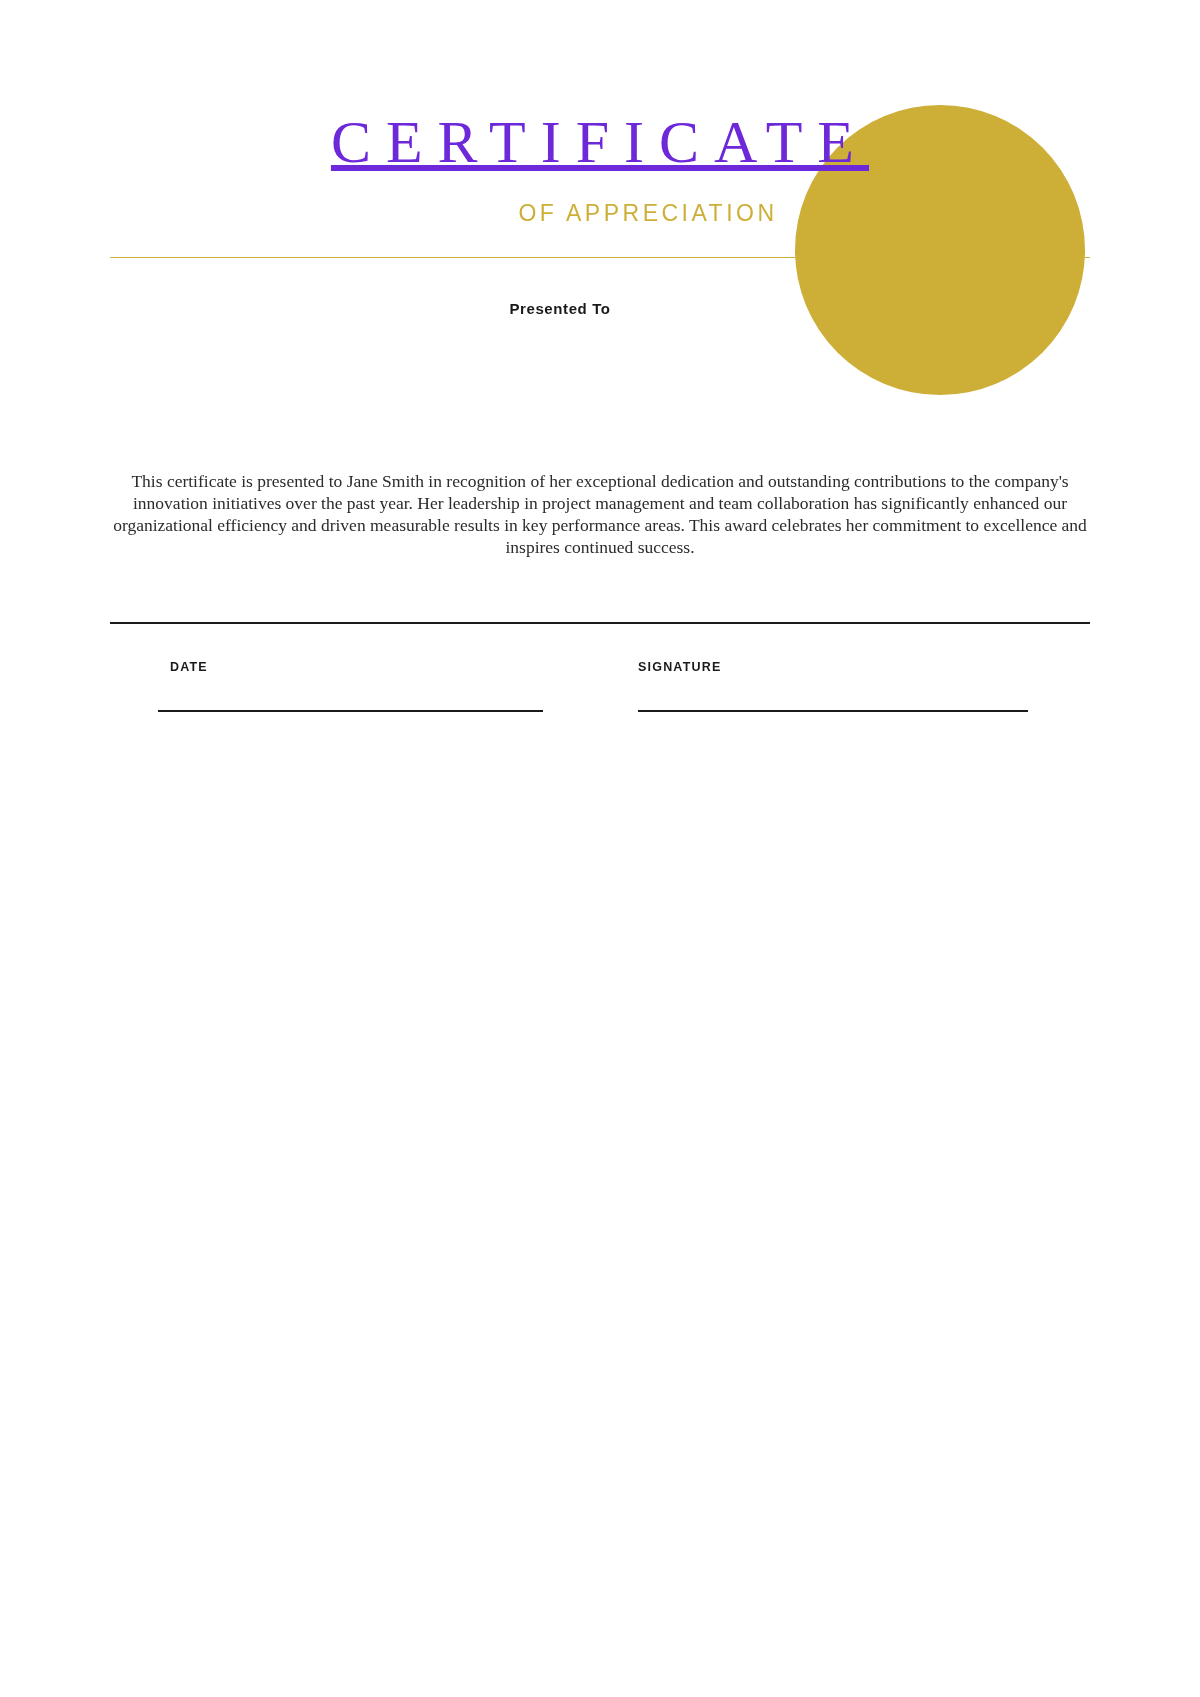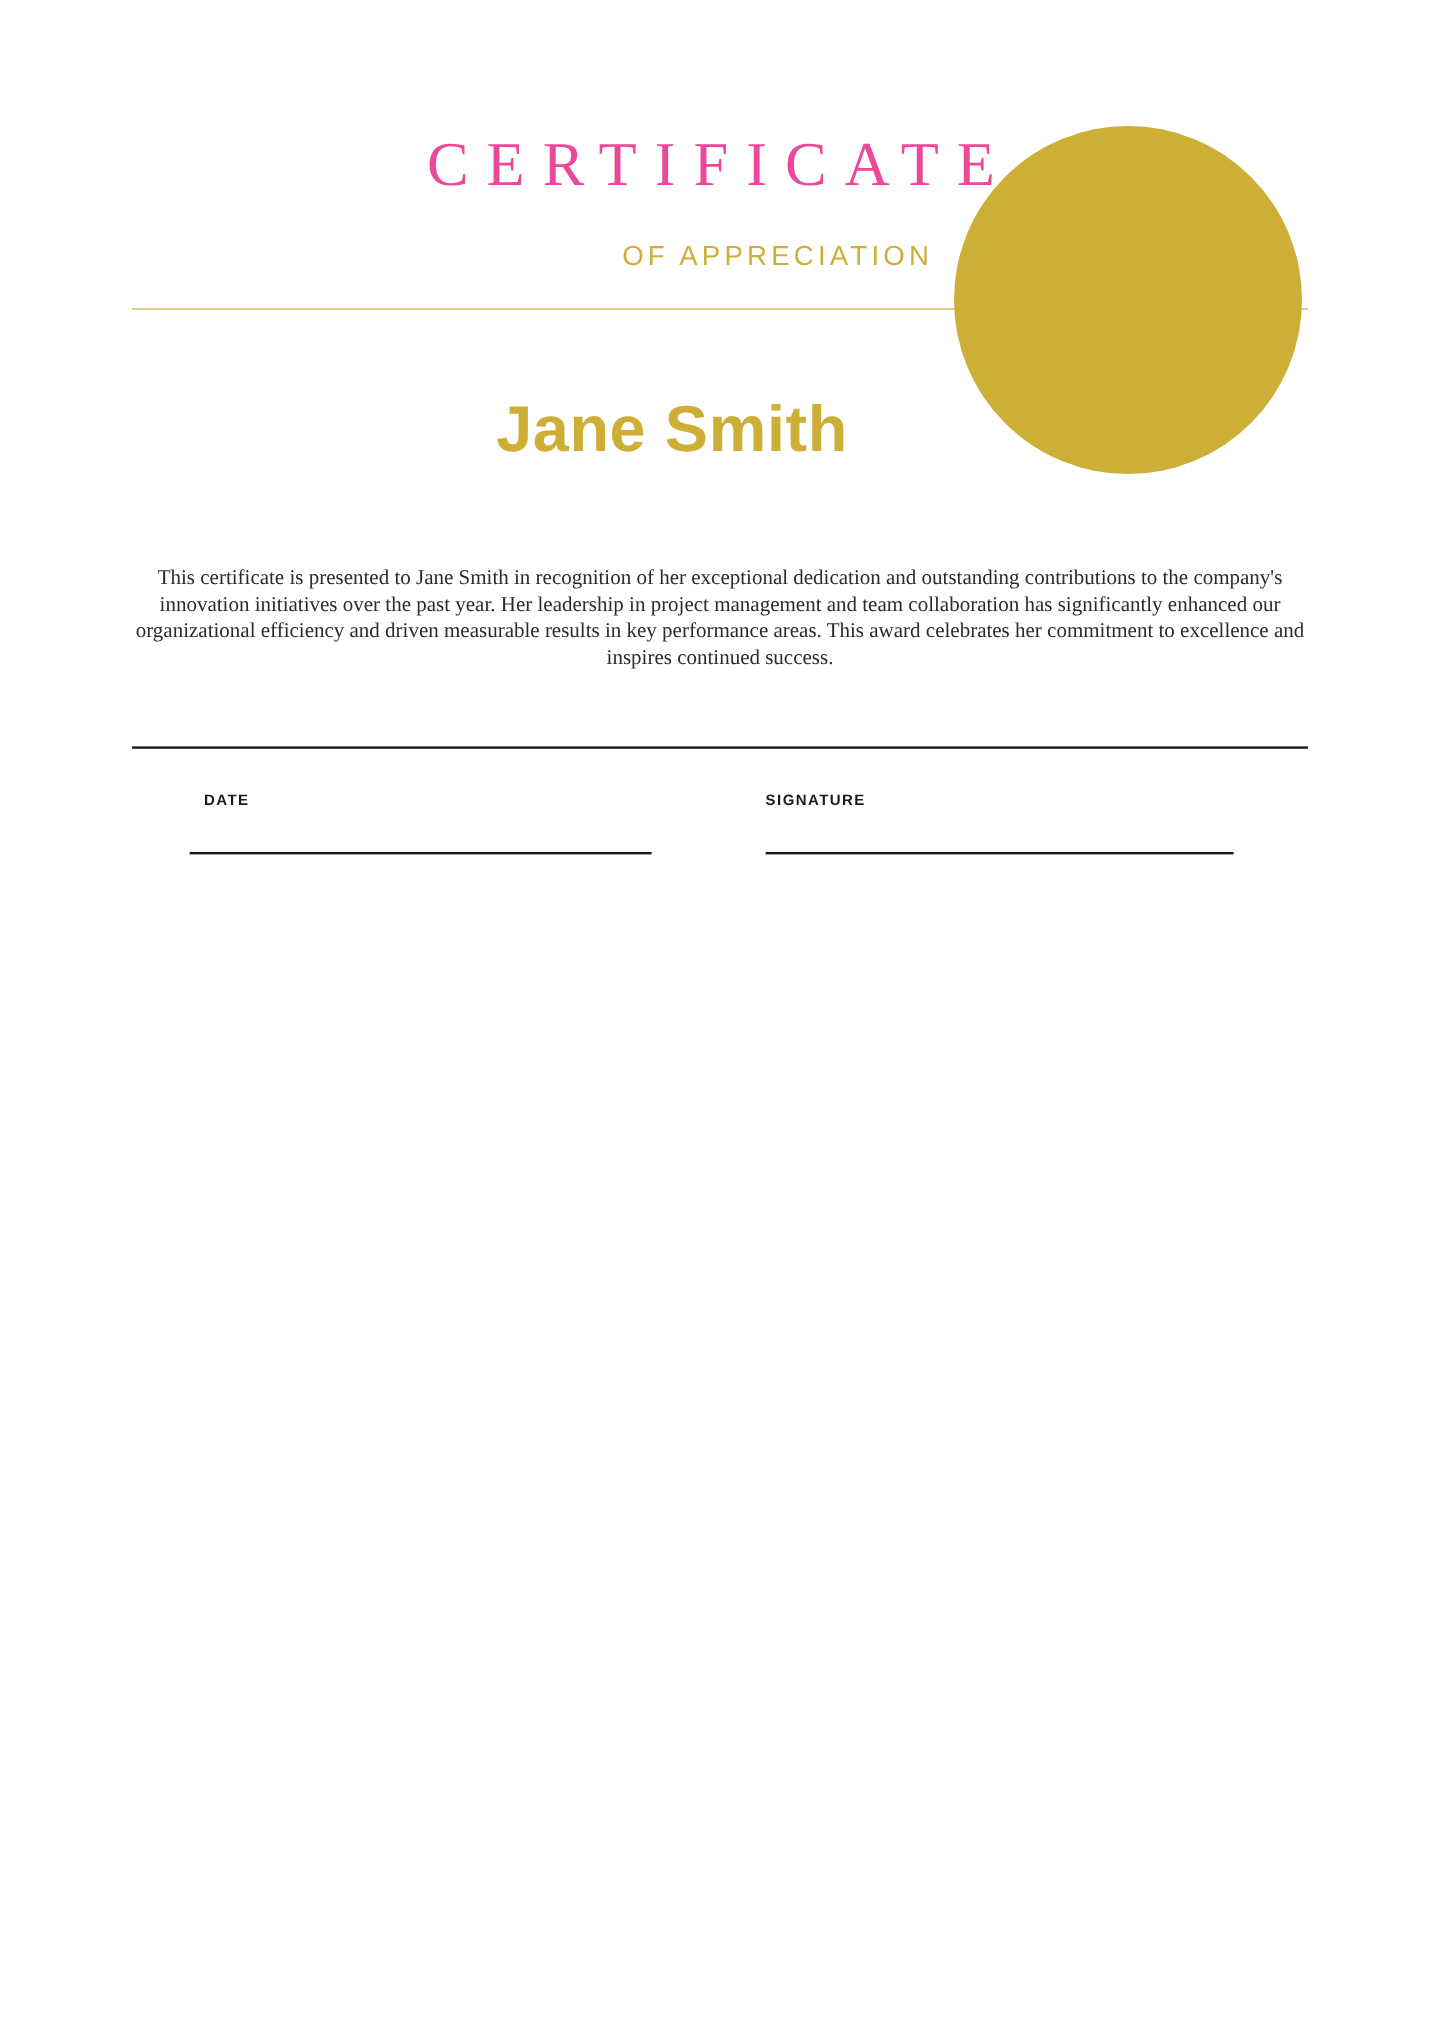--- a/index.html
+++ b/index.html
@@ -59,26 +59,27 @@
     width: 1200px;
     z-index: 2;
   }
   .title {
     position: absolute;
     left: 0;
     top: 108px;
     width: 1200px;
     text-align: center;
     font-family: "Liberation Serif", serif;
-    font-size: 52px;
+    font-size: 60px;
     font-weight: 400;
     letter-spacing: 15px;
-    color: #ec4899;
+    color: #6d28d9;
     white-space: nowrap;
     z-index: 0;
+    text-decoration: underline;
   }
   .subtitle {
     position: absolute;
     left: 0;
     top: 200px;
     width: 1200px;
     text-align: center;
     font-size: 23px;
     font-weight: 500;
     letter-spacing: 3.5px;
@@ -167,21 +168,21 @@
 <div class="certificate">
 
   <div class="seal"></div>
 
   <div class="header">
     <div class="title">CERTIFICATE</div>
     <div class="subtitle">OF APPRECIATION</div>
     <div class="rule-gold"></div>
   </div>
 
-  <div class="recipient">Jane Smith</div>
+  <div class="presented-to">Presented To</div>
 
   <div class="body-text">This certificate is presented to Jane Smith in recognition of her exceptional dedication and outstanding contributions to the company's innovation initiatives over the past year. Her leadership in project management and team collaboration has significantly enhanced our organizational efficiency and driven measurable results in key performance areas. This award celebrates her commitment to excellence and inspires continued success.</div>
 
   <div class="rule-dark"></div>
 
   <div class="sig-block sig-date">DATE</div>
   <div class="sig-line sig-line-date"></div>
 
   <div class="sig-block sig-sign">SIGNATURE</div>
   <div class="sig-line sig-line-sign"></div>

